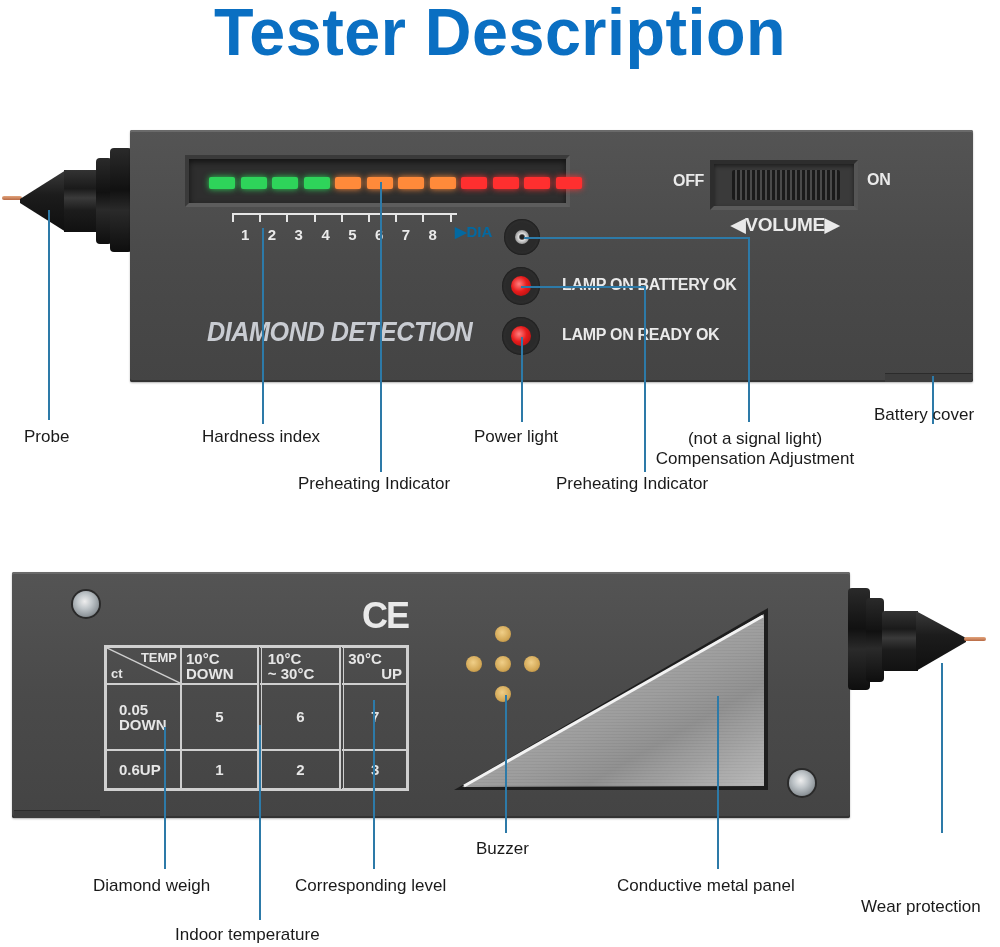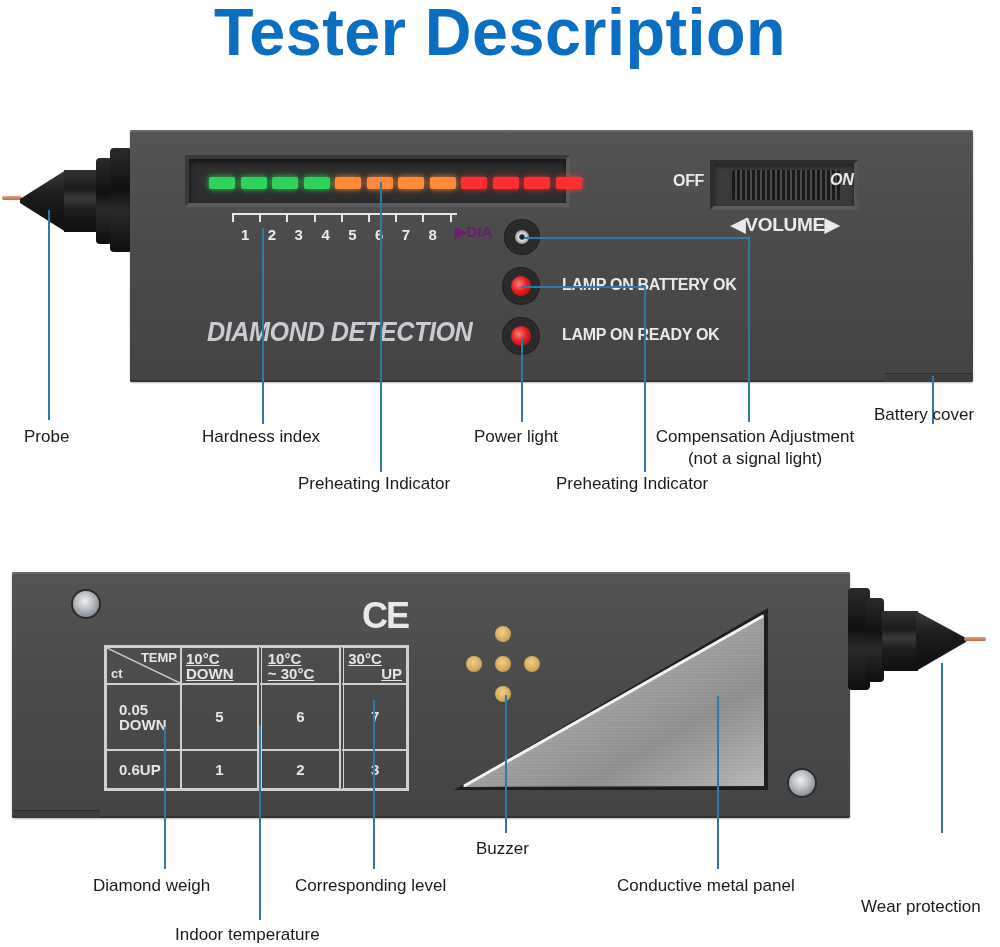--- a/index.html
+++ b/index.html
@@ -35,21 +35,21 @@
     border-bottom-color: #5d5d5d; border-right-color: #5a5a5a;
     box-shadow: inset 0 3px 6px rgba(0,0,0,0.6);
   }
   .leds { position: absolute; left: 20px; top: 18px; display: flex; gap: 5.5px; }
   .led { width: 26px; height: 12px; border-radius: 2px; }
 
   .scale { position: absolute; left: 232px; top: 213px; width: 225px; height: 12px;
     border-top: 2px solid #e6e6e6; }
   .tick { position: absolute; top: -2px; width: 2px; height: 9px; background: #e6e6e6; }
   .scale-num { position: absolute; top: 226px; color: #eaeaea; font-weight: bold; font-size: 15px; }
-  .dia-label { position: absolute; left: 455px; top: 223px; color: #701a75; font-weight: bold; font-size: 15px; }
+  .dia-label { position: absolute; left: 455px; top: 223px; color: #0369a1; font-weight: bold; font-size: 15px; }
 
   .knob-ring { position: absolute; border-radius: 50%; background: radial-gradient(circle,#2a2a2a 55%,#353535 70%,#444 100%);
     box-shadow: inset 0 0 3px #000; }
   .knob-center { position: absolute; border-radius: 50%; }
 
   .panel-text { position: absolute; color: #eaeaea; font-weight: bold; font-size: 16px; letter-spacing: -0.3px; }
   .brand { position: absolute; left: 207px; top: 316px; color: #c9ccd2; font-weight: bold; font-style: italic;
     font-size: 28px; letter-spacing: -0.5px; transform: scaleX(0.9); transform-origin: left; }
 
   .switch-well { position: absolute; left: 710px; top: 160px; width: 148px; height: 50px;
@@ -67,21 +67,21 @@
     box-shadow: 0 0 0 2px #2a2a2a; }
   .ce { position: absolute; left: 362px; top: 595px; color: #e9e9e9; font-weight: bold; font-size: 36px; letter-spacing: -2px; }
 
   table.chart {
     position: absolute; left: 104px; top: 645px; width: 305px; height: 146px;
     border-collapse: separate; border-spacing: 0;
     border: 2px solid #d0d0d0; color: #e6e6e6;
   }
   table.chart td { border: 1.5px solid #cfcfcf; font-weight: bold; font-size: 15px; text-align: center; vertical-align: middle; }
   table.chart td.rowh { text-align: left; padding-left: 10px; line-height: 15px; }
-  table.chart td.colh { line-height: 15px; text-decoration: underline; }
+  table.chart td.colh { line-height: 15px; }
   .corner { position: relative; }
   .corner .diag { position: absolute; left: 0; top: 0; width: 100%; height: 100%; }
   .corner .temp { position: absolute; right: 3px; top: 2px; font-size: 13px; }
   .corner .ct { position: absolute; left: 4px; bottom: 2px; font-size: 13px; }
 
   .buzz-dot { position: absolute; width: 16px; height: 16px; border-radius: 50%;
     background: radial-gradient(circle at 45% 40%, #f0cf88 0%, #d3a857 60%, #a97f33 100%); }
 
   .tri-wrap { position: absolute; left: 452px; top: 606px; width: 318px; height: 186px; }
 
@@ -163,43 +163,43 @@
 <div class="knob-center" style="left:511px;top:326px;width:20px;height:20px;background:radial-gradient(circle at 40% 40%,#ff8080 0%,#e81c1c 45%,#9a0c0c 100%);"></div>
 
 <div class="panel-text" style="left:562px;top:276px;">LAMP ON BATTERY OK</div>
 <div class="panel-text" style="left:562px;top:326px;">LAMP ON READY OK</div>
 <div class="brand">DIAMOND DETECTION</div>
 
 <div class="panel-text" style="left:673px;top:172px;">OFF</div>
 <div class="switch-well">
   <div class="switch-thumb"></div>
 </div>
-<div class="panel-text" style="left:830px;top:171px;font-style:italic;">ON</div>
+<div class="panel-text" style="left:867px;top:171px;">ON</div>
 <div class="panel-text" style="left:731px;top:213px;font-size:19px;">◀VOLUME▶</div>
 
 <div class="batt-cover"></div>
 
 <div class="line" style="left:48px;top:210px;width:1.5px;height:210px;"></div>
 <div class="line" style="left:262px;top:228px;width:1.5px;height:196px;"></div>
 <div class="line" style="left:380px;top:182px;width:1.5px;height:290px;"></div>
 <div class="line" style="left:521px;top:337px;width:1.5px;height:85px;"></div>
 <div class="line" style="left:521px;top:286px;width:124px;height:1.5px;"></div>
 <div class="line" style="left:644px;top:286px;width:1.5px;height:186px;"></div>
 <div class="line" style="left:524px;top:237px;width:225px;height:1.5px;"></div>
 <div class="line" style="left:748px;top:237px;width:1.5px;height:185px;"></div>
 <div class="line" style="left:932px;top:376px;width:1.5px;height:48px;"></div>
 
 <div class="label" style="left:24px;top:427px;">Probe</div>
 <div class="label" style="left:202px;top:427px;text-align:center;">Hardness index</div>
 <div class="label" style="left:298px;top:474px;">Preheating Indicator</div>
 <div class="label" style="left:474px;top:427px;">Power light</div>
 <div class="label" style="left:556px;top:474px;">Preheating Indicator</div>
 <div class="label center" style="left:655px;top:427px;width:200px;">
+  <div style="margin-top:2px;">(not a signal light)</div>
   <div>Compensation Adjustment</div>
-  <div style="margin-top:2px;">(not a signal light)</div>
 </div>
 <div class="label" style="left:874px;top:405px;">Battery cover</div>
 
 <div class="body" id="bot-body"></div>
 <div style="position:absolute;left:14px;top:810px;width:86px;height:8px;background:#3c3c3c;border-top:1px solid #2b2b2b;"></div>
 
 <div class="screw" style="left:73px;top:591px;"></div>
 <div class="screw" style="left:789px;top:770px;"></div>
 <div class="ce">CE</div>
 

